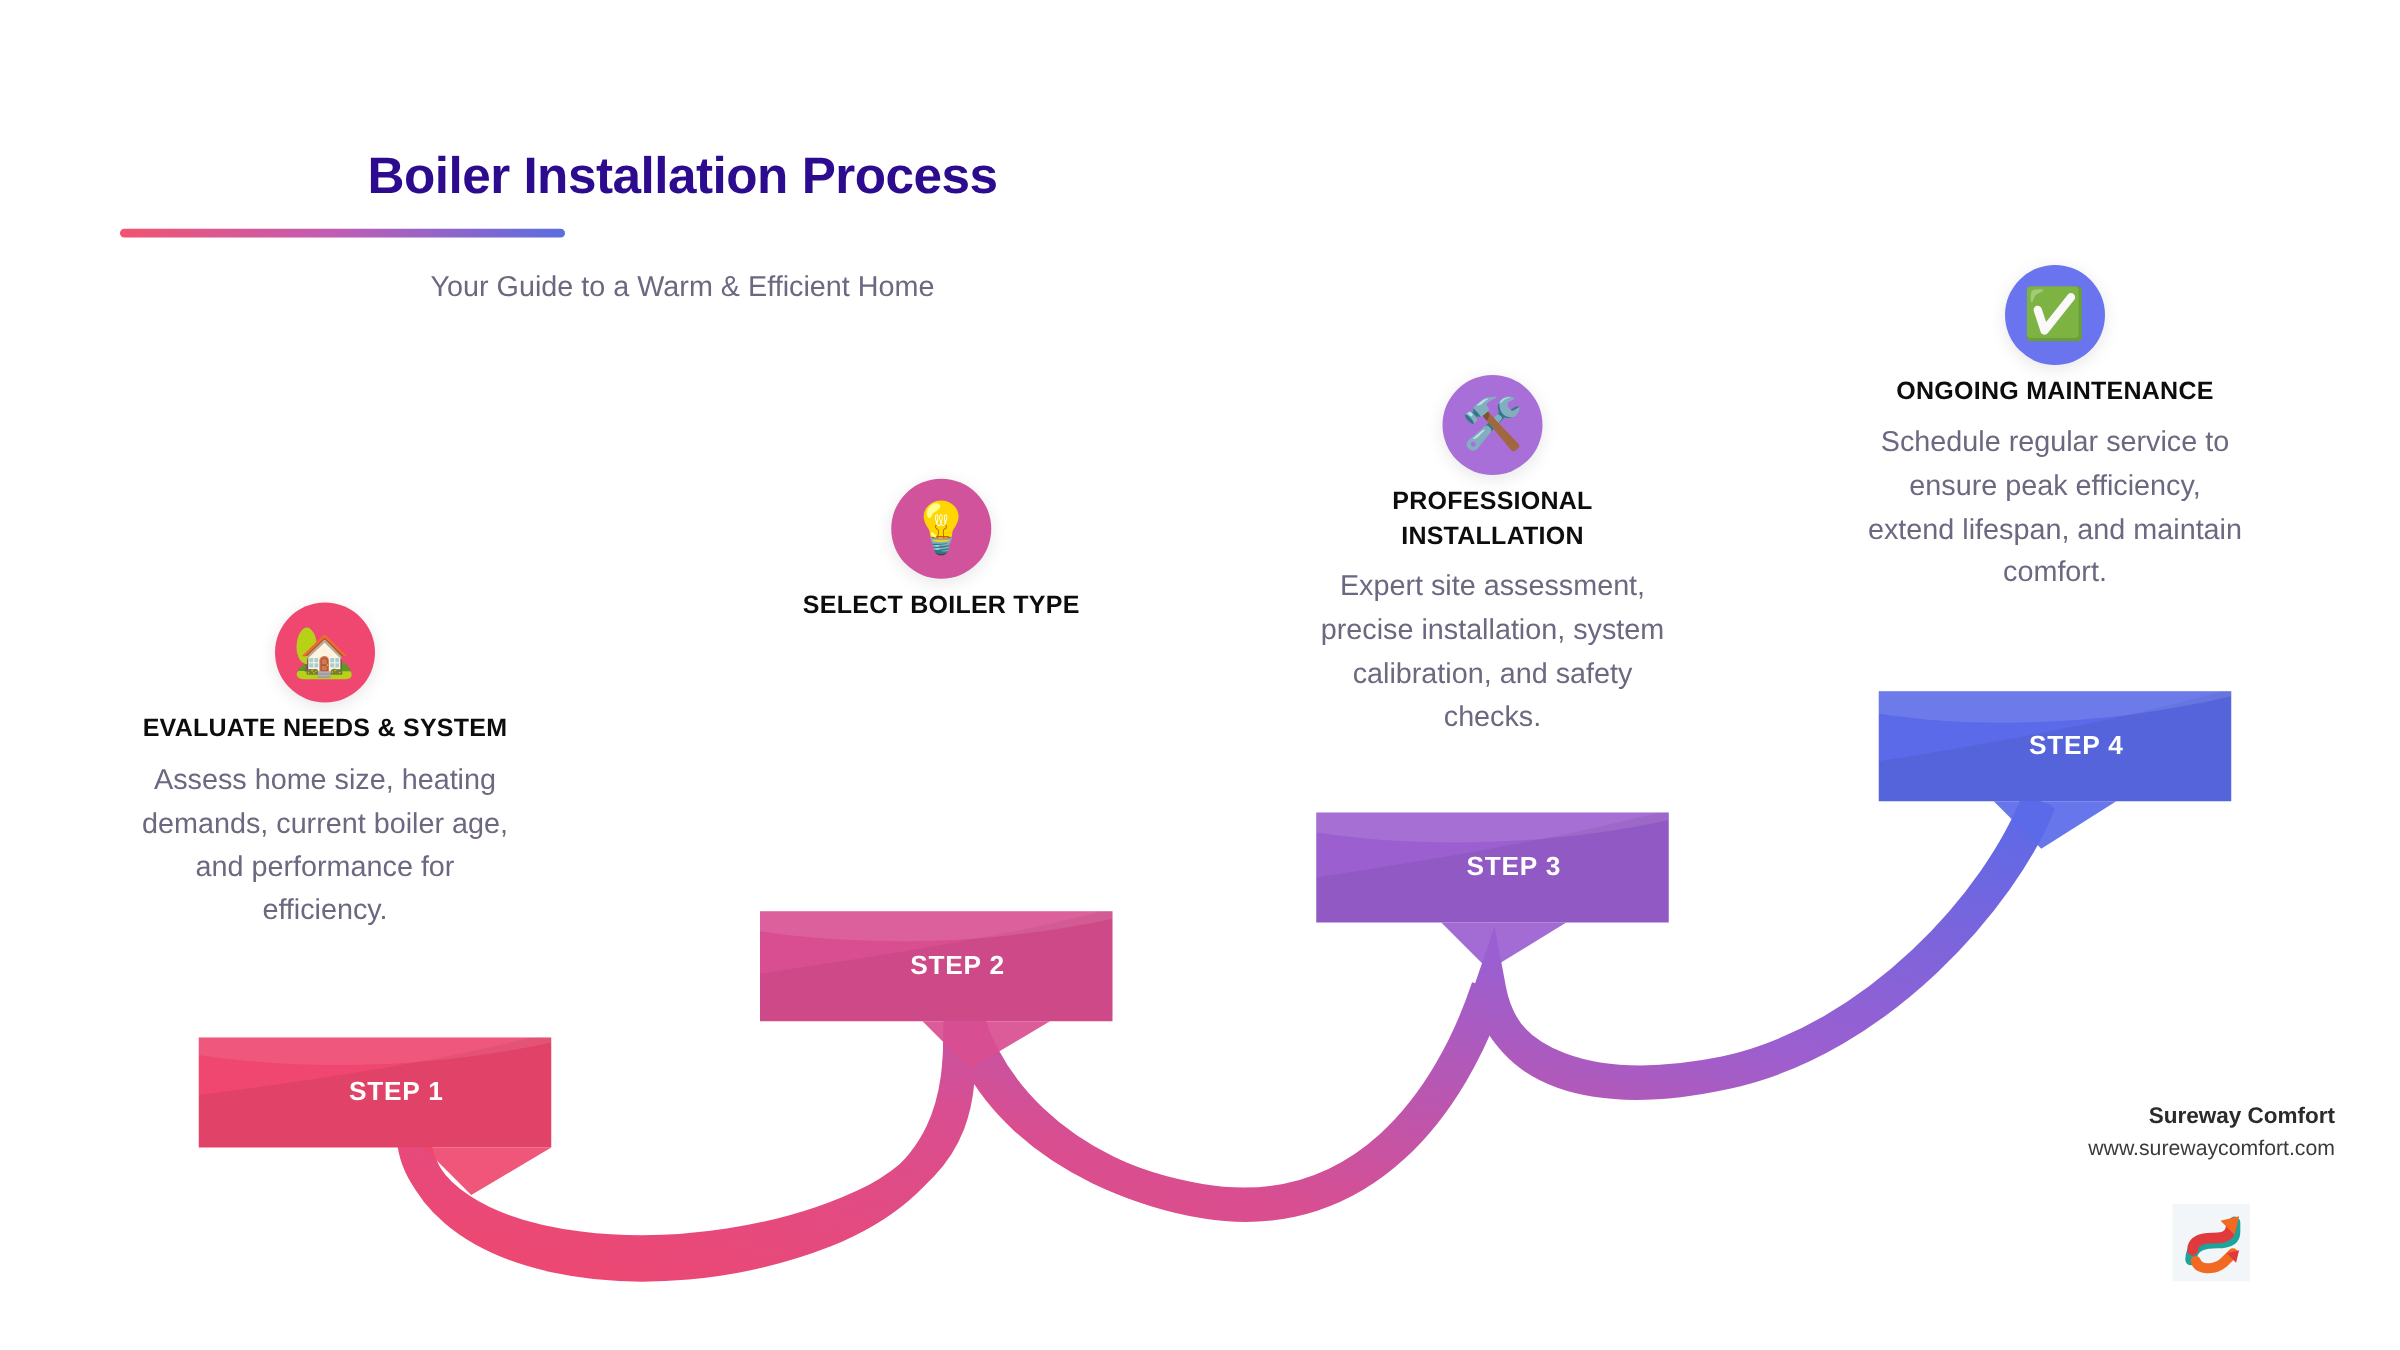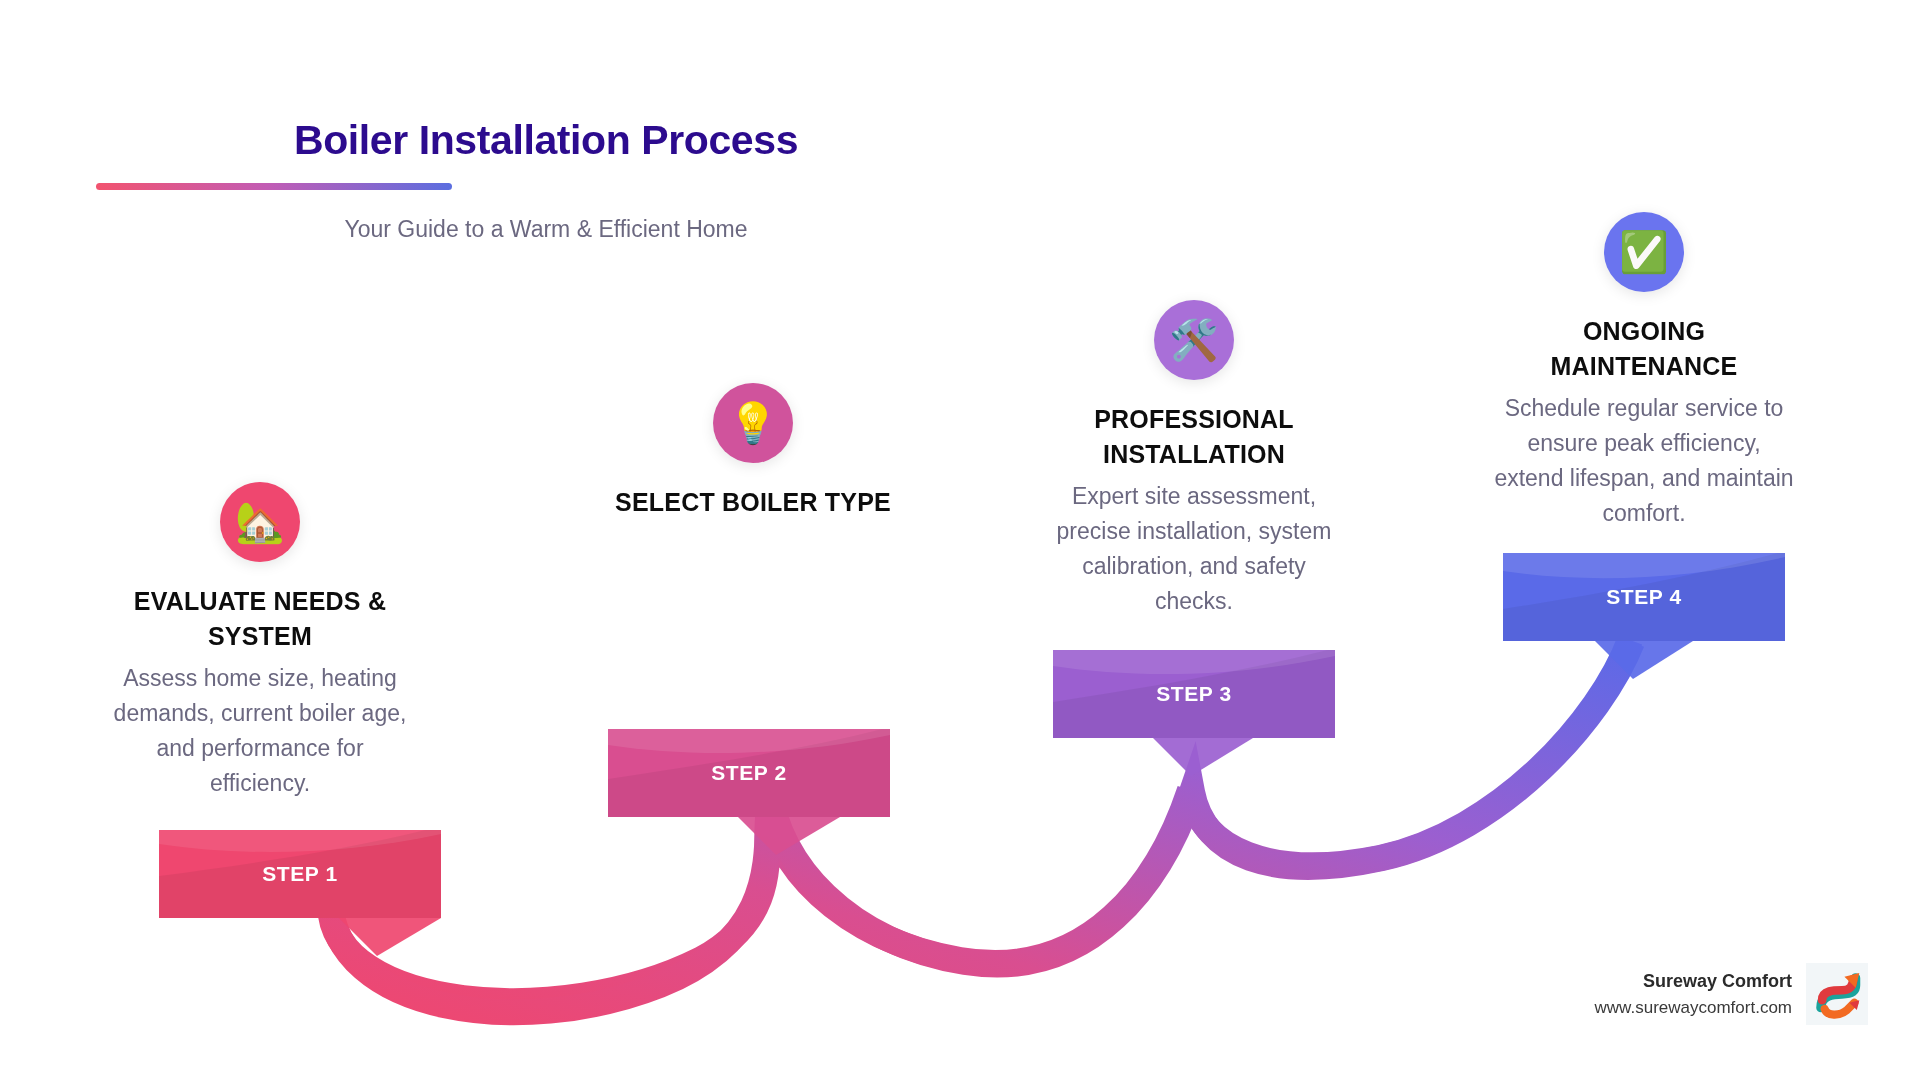--- a/index.html
+++ b/index.html
@@ -70,22 +70,22 @@
     border-radius: 50%;
     margin: 0 auto;
     display: flex;
     align-items: center;
     justify-content: center;
     font-size: 40px;
     line-height: 1;
     box-shadow: 0 3px 14px rgba(0,0,0,0.10);
   }
   .step-title {
-    margin-top: 22px;
-    font-size: 25px;
+    margin-top: 8px;
+    font-size: 20px;
     font-weight: bold;
     color: #0d0d0d;
     text-transform: uppercase;
     letter-spacing: 0.2px;
     line-height: 1.38;
   }
   .step-desc {
     margin-top: 8px;
     font-size: 23px;
     color: #6b6880;
@@ -114,30 +114,32 @@
     width: 282px;
     height: 88px;
     display: flex;
     align-items: center;
     justify-content: center;
     color: #ffffff;
     font-size: 21px;
     font-weight: bold;
     letter-spacing: 0.6px;
     z-index: 2;
+    padding-left: 17px;
   }
 
   
   #brand {
     position: absolute;
     right: 52px;
     bottom: 55px;
     display: flex;
     align-items: center;
-    gap: 14px;
+    gap: 32px;
+    flex-direction: column;
   }
   #brand-text {
     text-align: right;
   }
   #brand-name {
     font-size: 18px;
     font-weight: bold;
     color: #2b2b2b;
     line-height: 1.5;
   }

